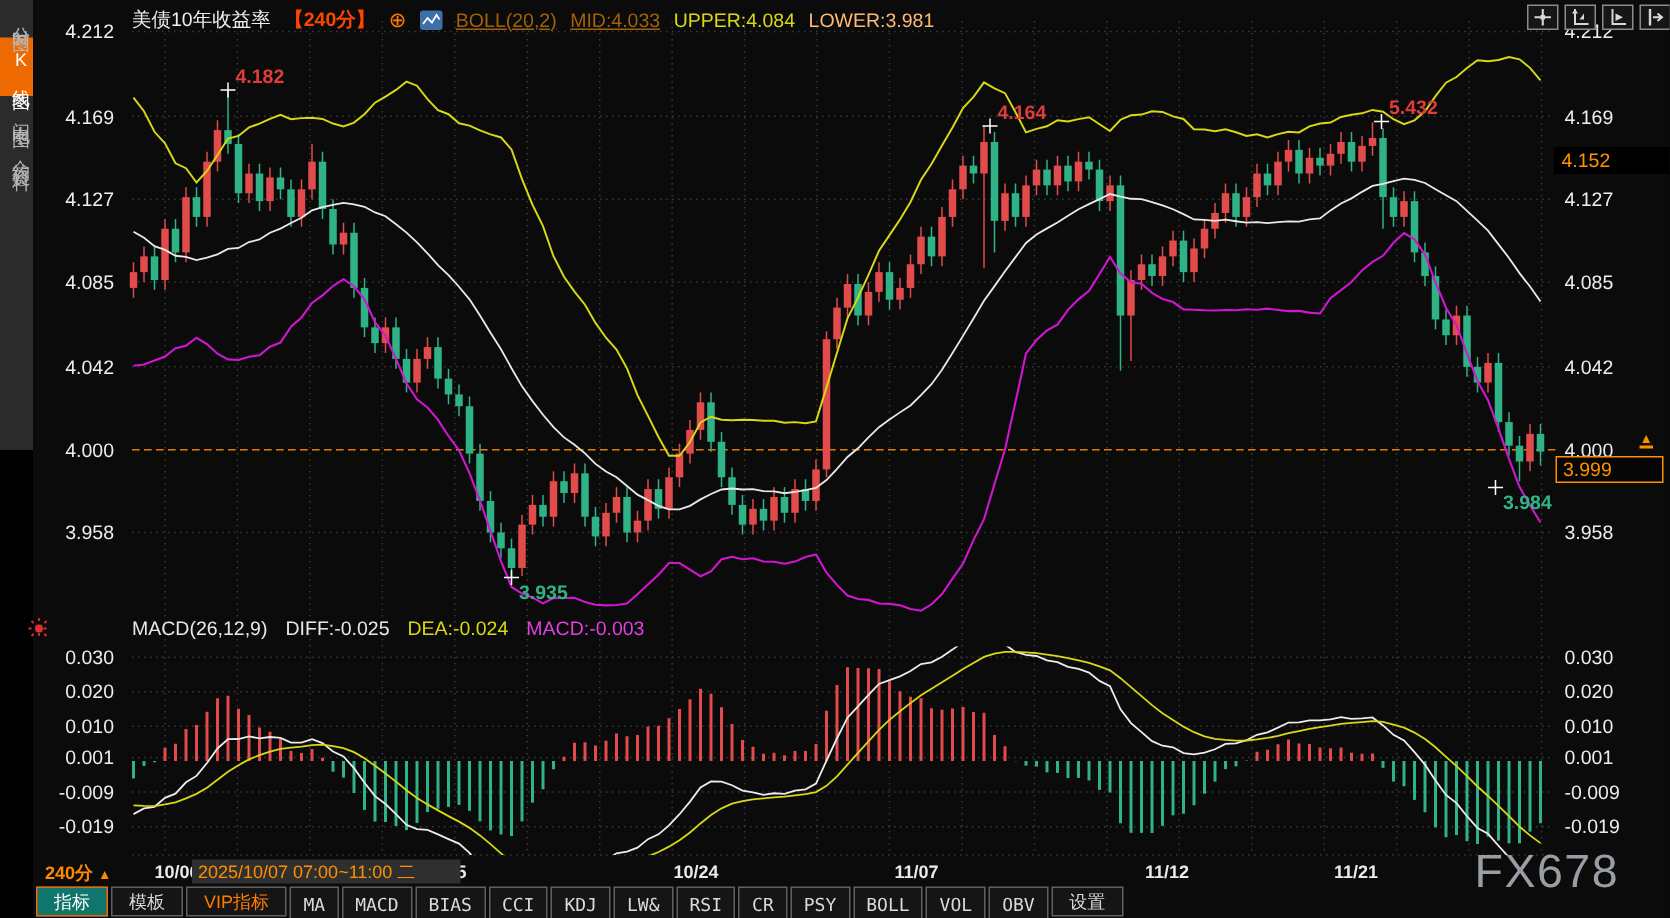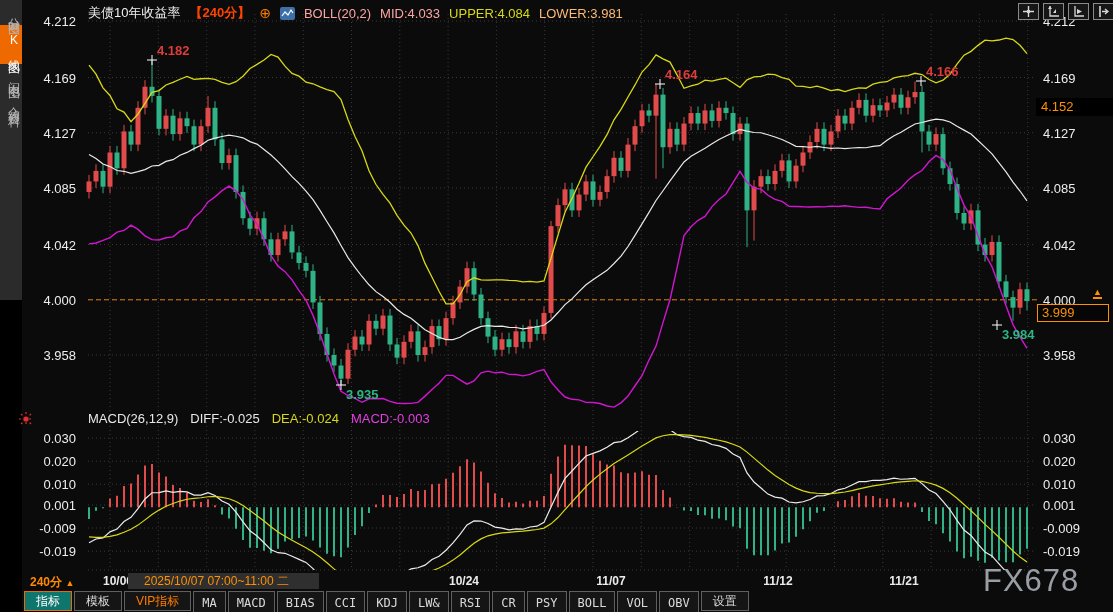--- a/index.html
+++ b/index.html
@@ -11,21 +11,21 @@
   #sidebar .strip{position:absolute;left:0;top:0;width:22px;height:300px;background:#2b2b2b;}
   .side-tab{width:22px;writing-mode:vertical-rl;text-orientation:upright;
             font-size:12px;letter-spacing:3px;color:#b6b6b6;padding:8px 0 8px 0;
             text-align:center;margin:0 auto;cursor:pointer;}
   .side-tab.active{background:#ee6a00;color:#fff;}
   
   #hdr{left:88px;top:4px;height:18px;display:flex;align-items:center;gap:9px;font-size:13px;white-space:nowrap;z-index:6;}
   .t-title{color:#efefef;}
   .t-period{color:#ff4400;font-weight:bold;}
   .t-plus{color:#ff7b00;font-size:14px;}
-  .t-boll,.t-mid{color:#fca5a5;}
+  .t-boll,.t-mid{color:#a16207;text-decoration:underline;}
   .t-upper{color:#d8d816;}
   .t-lower{color:#fdba74;}
   .mini-chart-ic{width:15px;height:13px;background:#3d6fa8;border-radius:2px;display:inline-block;position:relative;}
   #hdr-icons{left:1018px;top:3px;display:flex;gap:4px;z-index:6;}
   .hic{width:19px;height:15px;border:1px solid #8a8a8a;background:#161616;display:flex;align-items:center;justify-content:center;cursor:pointer;}
   
   .ylab{position:absolute;font-size:13px;color:#ededed;width:48px;transform:translateY(-50%);z-index:4;}
   .ylab.l{left:28px;text-align:right;}
   .ylab.r{left:1043px;text-align:left;}
   
@@ -44,21 +44,21 @@
   .m-f,.m-diff{color:#e8e8e8;}
   .m-dea{color:#d8d816;}
   .m-macd{color:#e040e0;}
   #burst{left:18px;top:411px;z-index:4;}
   
   #taxis{left:0;top:572px;width:1113px;height:18px;z-index:4;}
   #period-lbl{position:absolute;left:30px;top:2px;color:#ff8a00;font-size:12px;font-weight:bold;}
   #period-lbl .arr{font-size:9px;}
   .dlab{position:absolute;top:2px;font-size:12px;font-weight:bold;color:#eaeaea;transform:translateX(-50%);white-space:nowrap;}
   #hoverbox{position:absolute;left:128px;top:1px;width:175px;height:16px;line-height:16px;background:#2f2f2f;
-            color:#ff9000;font-size:12px;padding-left:16px;z-index:6;white-space:nowrap;}
+            color:#ff9000;font-size:12px;padding-left:4px;z-index:6;white-space:nowrap;}
   
   #btabs{left:24px;top:591px;height:20px;display:flex;z-index:6;white-space:nowrap;}
   .btab{height:18px;line-height:18px;border:1px solid #606060;background:#151515;color:#dadada;
         font-size:12px;padding:0 11px;margin-right:2px;cursor:pointer;}
   .btab.active{background:#0f766e;border-color:#ee6a00;color:#fff;font-weight:normal;}
   .btab.vip{color:#ff7b00;}
   .btab.mono{font-family:"DejaVu Sans Mono",monospace;padding:2px 8px;}
   
   #wm{left:983px;top:563px;font-size:31px;color:#a4abb2;letter-spacing:1px;z-index:7;opacity:.92;}
   svg#chart{position:absolute;left:0;top:0;z-index:2;}
@@ -616,21 +616,21 @@
     <div class="ylab l" style="top: 504.994px;">0.001</div>
     <div class="ylab r" style="top: 504.994px;">0.001</div>
     <div class="ylab l" style="top: 528.055px;">-0.009</div>
     <div class="ylab r" style="top: 528.055px;">-0.009</div>
     <div class="ylab l" style="top: 551.116px;">-0.019</div>
     <div class="ylab r" style="top: 551.116px;">-0.019</div>
   </div>
 <div id="annlayer">
     <div class="ann high" style="left: 157px; top: 43px;">4.182</div>
     <div class="ann high" style="left: 665px; top: 67px;">4.164</div>
-    <div class="ann high" style="left: 926px; top: 64px;">4.166</div>
+    <div class="ann high" style="left: 926px; top: 64px;">5.432</div>
     <div class="ann low" style="left: 346px; top: 387px;">3.935</div>
     <div class="ann low" style="left: 1002px; top: 327px;">3.984</div>
   </div>
 
 <div id="tag-last" class="abs">4.152</div>
 <div id="box-cur" class="abs">3.999</div>
 <div id="price-arrow" class="abs">
   <div>▲</div>
     <div class="bar"></div>
 </div>

